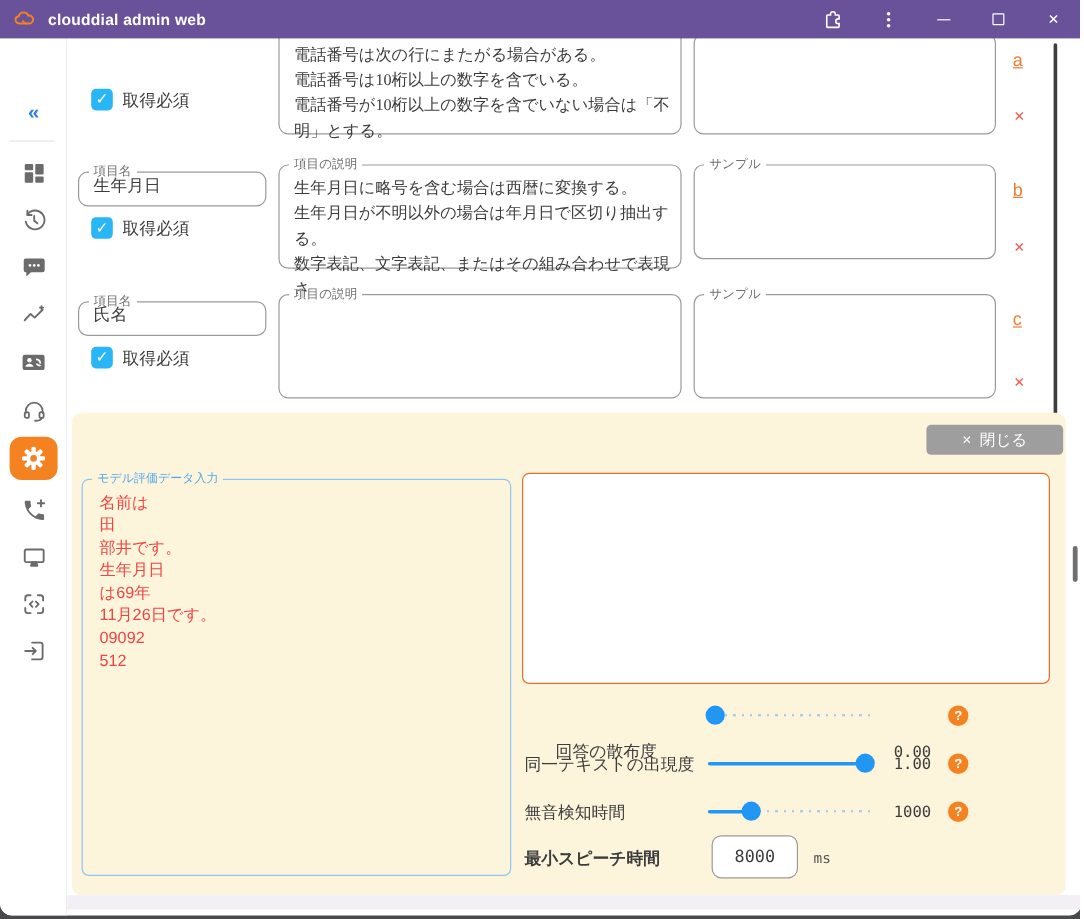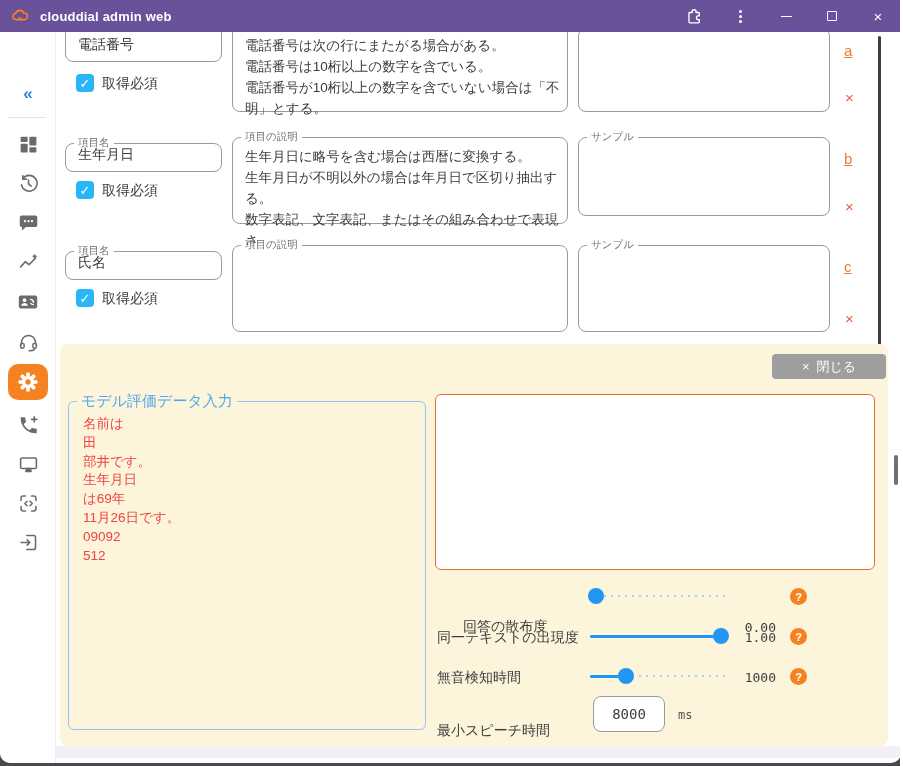--- a/index.html
+++ b/index.html
@@ -42,21 +42,21 @@
   .inner-scroll-end { position:absolute; width:3px; background:#a89a50; }
   .win-scroll { position:absolute; width:4px; background:#6f6f6f; border-radius:2px; }
   
   .panel { position:absolute; left:60px; top:344px; width:828px; height:402px; background:#FCF4DB; border-radius:8px; }
   .btn { position:absolute; height:25px; border-radius:4px; color:#fff; font-size:13px;
          display:flex; align-items:center; justify-content:center; gap:7px; }
   .btn-run { left:68px; top:354px; width:122px; background:#F58220; }
   .btn-close { left:772px; top:354px; width:114px; background:#9e9e9e; }
   .model-fieldset { position:absolute; left:68px; top:392px; width:358px; height:338px;
                     border:1px solid #8FC5F2; border-radius:6px; background:#FCF4DB00; }
-  .model-fieldset legend { margin-left:8px; padding:0 4px; font-size:15px; color:#54A7EA;font-family:Liberation Mono, monospace; }
+  .model-fieldset legend { margin-left:8px; padding:0 4px; font-size:10px; color:#54A7EA;font-family:Liberation Mono, monospace; }
   .model-text { position:absolute; left:14px; top:4px; right:8px; font-size:13.5px; line-height:18.8px;
                 color:#ef4444; white-space:pre-line; }
   .result-box { position:absolute; left:435px; top:394px; width:440px; height:176px; background:#fff;
                 border:1.5px solid #E2702B; border-radius:6px; }
   .s-label { position:absolute; left:437px; font-size:14px; color:#3c3c3c; }
   .slider { position:absolute; left:590px; width:138px; height:16px; }
   .slider .track { position:absolute; left:0; right:0; top:7px; height:2px;
                    background:repeating-linear-gradient(to right,#a9cdf0 0 2px,transparent 2px 7px); }
   .slider .fill { position:absolute; left:0; top:6.5px; height:3px; background:#2196F3; border-radius:2px; }
   .slider .thumb { position:absolute; top:0; width:16px; height:16px; border-radius:50%; background:#2196F3; }
@@ -192,30 +192,26 @@
       </svg>
     </div>
     <div class="sb-item sb-icon" style="top:495px;">
       <svg width="21" height="21" viewBox="0 0 24 24" fill="none" stroke="#6b6b6b" stroke-width="1.8" stroke-linecap="round" stroke-linejoin="round">
         <path d="M10 4h8a2 2 0 0 1 2 2v12a2 2 0 0 1-2 2h-8"></path>
         <path d="M3.5 12h9.5M10.5 9l3 3-3 3"></path>
       </svg>
     </div>
   </div>
 
-  <fieldset class="fieldset" style="left:65px; top:18px; width:157px; height:44px;">
-    <legend>項目名</legend>
-    <div class="fs-value">電話番号</div>
-  </fieldset>
   <div class="chk" style="left:76px; top:74px;">
         <span>✓</span>
       </div>
   <div class="chk-label" style="left:102px; top:75px;">取得必須</div>
   <fieldset class="fieldset" style="left:232px; top:14px; width:336px; height:98px;">
-    <div class="fs-text" style="top:20px;">電話番号は次の行にまたがる場合がある。
+    <div class="fs-text" style="top:20px;font-family:Liberation Serif, serif;">電話番号は次の行にまたがる場合がある。
 電話番号は10桁以上の数字を含でいる。
 電話番号が10桁以上の数字を含でいない場合は「不明」とする。</div>
   </fieldset>
   <fieldset class="fieldset" style="left:578px; top:28px; width:252px; height:84px;">
     <div class="fs-text"></div>
   </fieldset>
   <a class="row-link" style="left:844px; top:42px;">a</a>
   <div class="row-del" style="left:845px; top:89px;">×</div>
 
   <fieldset class="fieldset" style="left:65px; top:136px; width:157px; height:36px;">
@@ -302,21 +298,21 @@
 
   <div class="s-label" style="top:669px;">無音検知時間</div>
   <div class="slider" style="top:668px;">
     <div class="track"></div>
     <div class="fill" style="width: 26%;"></div>
     <div class="thumb" style="left: calc(26% - 8px);"></div>
   </div>
   <div class="s-value" style="top:670px;">1000</div>
   <div class="s-help" style="top:668px;">?</div>
 
-  <div class="s-label" style="top:722px;">最小スピーチ時間</div>
+  <div class="s-label" style="top:707px;font-weight:bold;">最小スピーチ時間</div>
   <input class="ms-input" value="8000" style="">
   <div class="ms-unit">ms</div>
 
   <div class="bottom-strip"></div>
   <div class="win-scroll" style="left:894px; top:455px; height:30px;"></div>
 
 </div>
 </div>
 
 </body></html>

